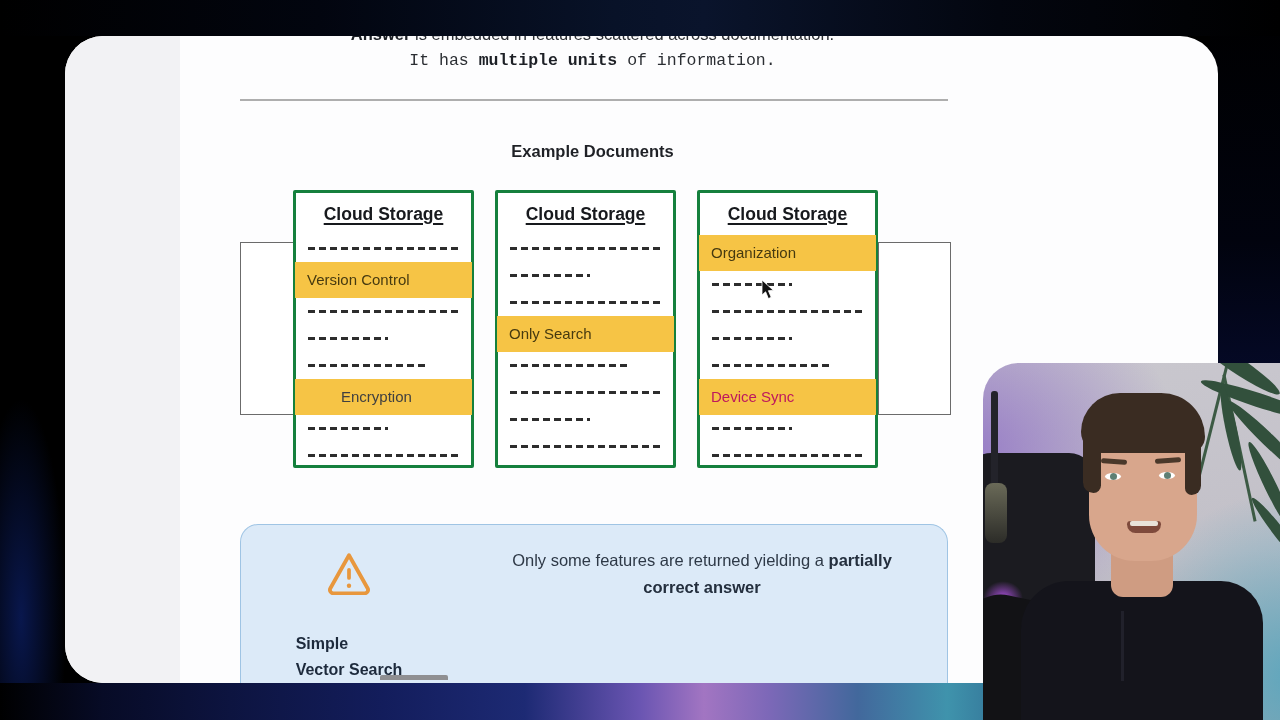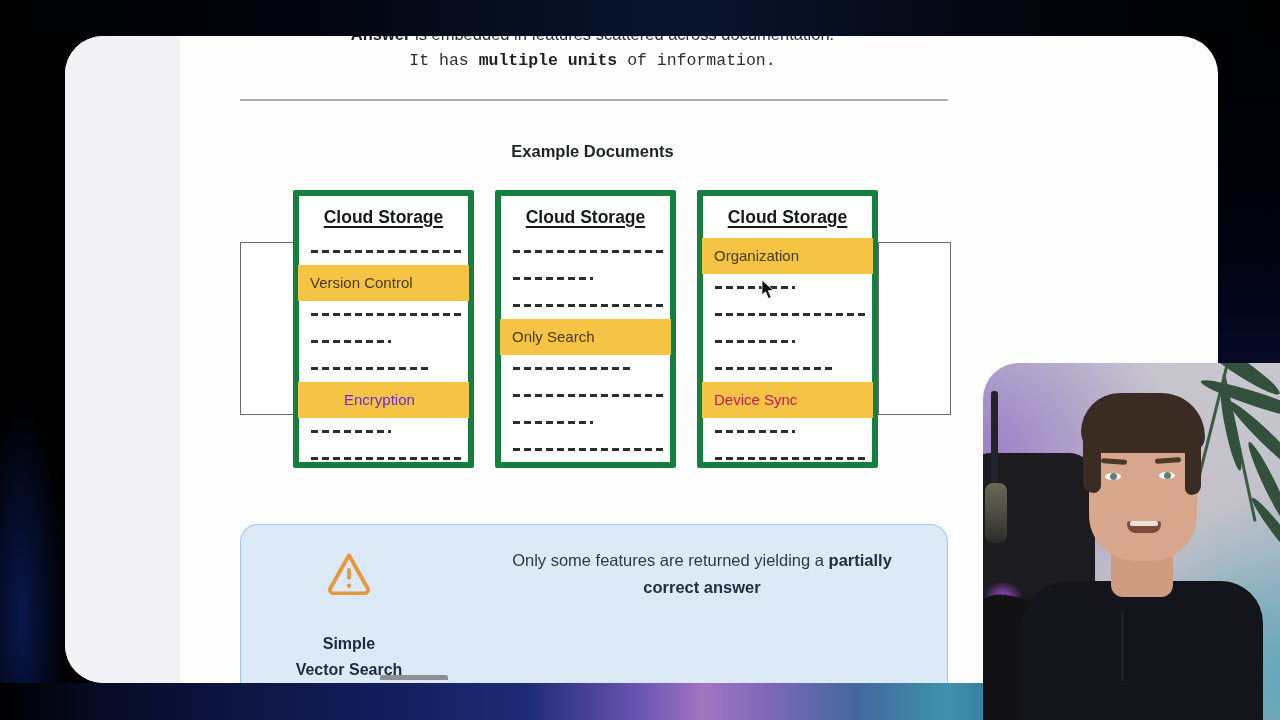--- a/index.html
+++ b/index.html
@@ -57,21 +57,21 @@
   }
 
   
   .back-card{
     position:absolute;background:#fff;border:1px solid #6b6b6b;box-sizing:border-box;
   }
   .back-card.left{left:60px;top:206px;width:92px;height:173px;}
   .back-card.right{left:698px;top:206px;width:73px;height:173px;}
   .doc-card{
     position:absolute;top:154px;width:181px;height:278px;box-sizing:border-box;
-    background:#fff;border:6px solid #15803d;border-radius:2px;
+    background:#fff;border:3px solid #15803d;border-radius:2px;
   }
   .doc-card.c0{left:113px;}
   .doc-card.c1{left:315px;}
   .doc-card.c2{left:517px;}
   .doc-title{
     height:42px;display:flex;align-items:center;justify-content:center;
     font-size:17.5px;font-weight:bold;color:#17191d;
     text-decoration:underline;text-underline-offset:3px;text-decoration-thickness:1.5px;
   }
   .row-dash{height:27px;display:flex;align-items:center;padding-left:12px;box-sizing:border-box;}
@@ -93,21 +93,21 @@
     position:absolute;left:60px;top:488px;width:708px;height:159px;box-sizing:border-box;
     background:var(--info-bg,#DCEAF8);border:1.5px solid var(--info-border,#9FC4E4);
     border-radius:18px 18px 0 0;border-bottom:none;
     display:flex;
   }
   .info-left{
     width:216px;display:flex;flex-direction:column;align-items:center;
   }
   .warn-icon{margin-top:26px;}
   .info-label{
-    margin-top:36px;text-align:center;font-size:16px;font-weight:bold;
+    margin-top:36px;text-align:left;font-size:16px;font-weight:bold;
     color:#1d2a3c;line-height:26px;
   }
   .info-right{
     flex:1;display:flex;flex-direction:column;align-items:center;
     font-size:16.5px;color:#2e3947;line-height:27px;
   }
   .info-p1{margin-top:22px;width:440px;text-align:center;}
   .info-p1 b{color:#242f3e;}
   .info-p2{margin-top:25px;width:470px;text-align:center;}
   .gray-bar{
@@ -193,21 +193,21 @@
           <div class="row-feature" style="color: rgb(70, 58, 16);">Version Control</div>
           <div class="row-dash">
             <span class="dash-line dash-long"></span>
           </div>
           <div class="row-dash">
             <span class="dash-line dash-short"></span>
           </div>
           <div class="row-dash">
             <span class="dash-line dash-medium"></span>
           </div>
-          <div class="row-feature" style="color: #6d28d9; padding-left: 46px;">Encryption</div>
+          <div class="row-feature" style="color: #404040; padding-left: 46px;">Encryption</div>
           <div class="row-dash">
             <span class="dash-line dash-short"></span>
           </div>
           <div class="row-dash">
             <span class="dash-line dash-long"></span>
           </div>
         </div>
     </div>
     <div class="doc-card c1">
       <div class="doc-title">Cloud Storage</div>

